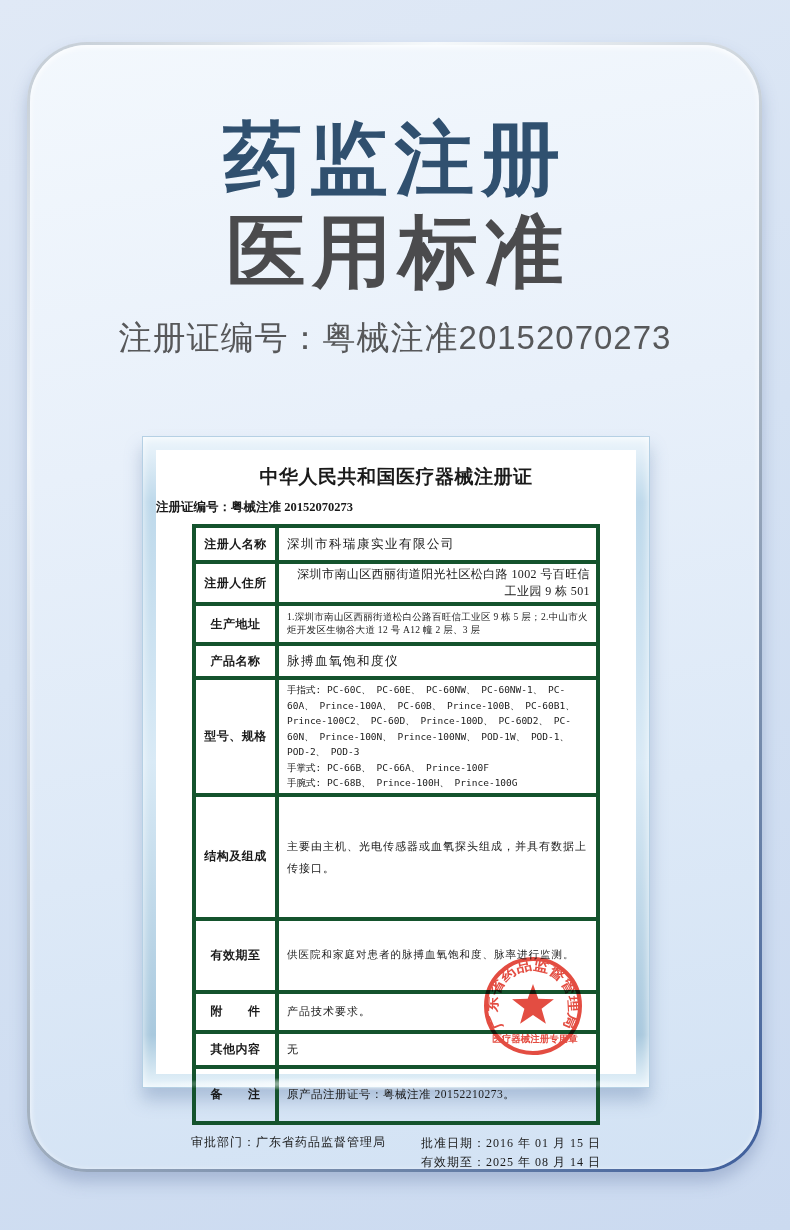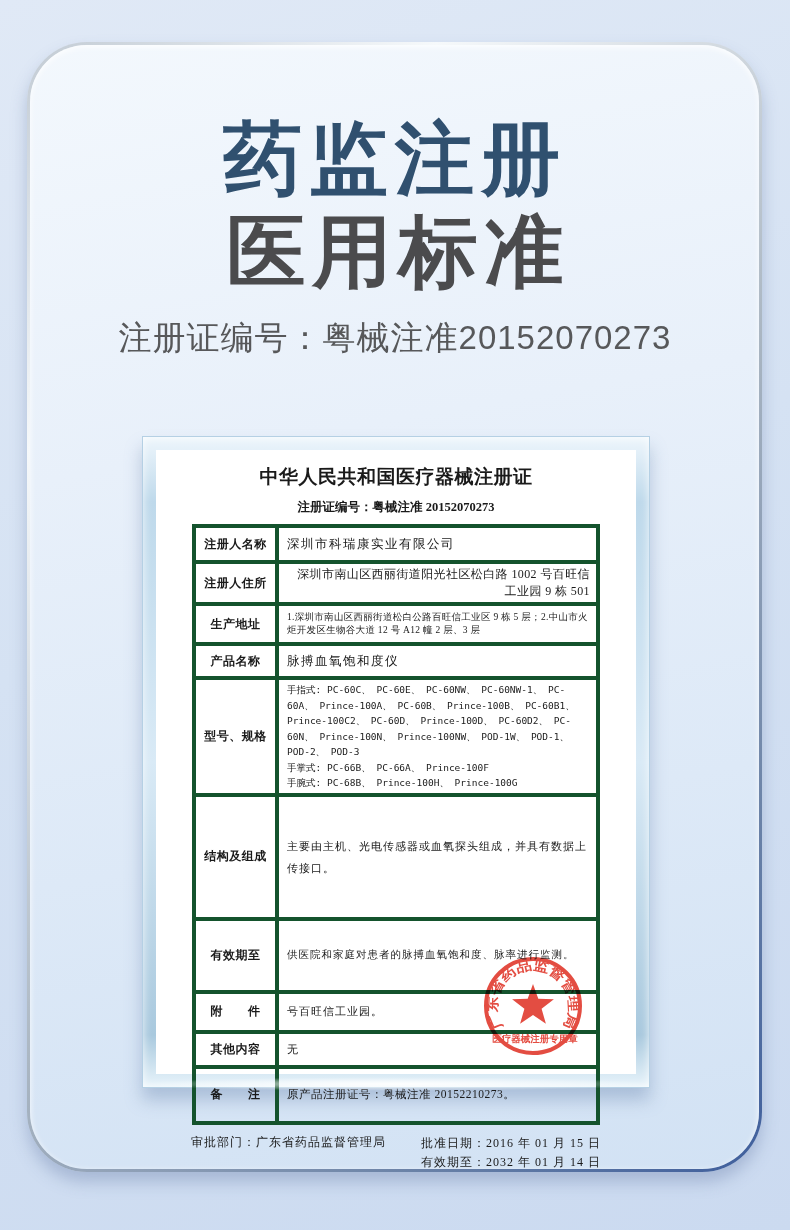--- a/index.html
+++ b/index.html
@@ -36,21 +36,21 @@
   }
   .cert-frame::after{ 
     content:"";position:absolute;left:-6px;right:-6px;bottom:-4px;height:14px;
     background:radial-gradient(ellipse at center,rgba(255,255,255,.95) 0%,rgba(255,255,255,0) 70%);
   }
   .paper{
     position:absolute;inset:13px;background:#ffffff;
     font-family:"Liberation Serif",serif;color:#1a1a1a;
   }
   .paper-title{margin:14px 0 0;text-align:center;font-size:19px;font-weight:bold;letter-spacing:.5px;}
-  .paper-regno{margin:9px 0 0;text-align:center;font-size:12.5px;font-weight:bold;}
+  .paper-regno{margin:9px 0 0;font-size:12.5px;font-weight:bold;}
   table.cert{border-collapse:collapse;margin:8px auto 0;width:408px;table-layout:fixed;}
   table.cert td{border:4px solid #14532d;vertical-align:middle;}
   td.lbl{width:75px;text-align:center;font-weight:bold;font-size:12px;letter-spacing:.5px;padding:0 2px;}
   td.val{padding:2px 6px 2px 8px;white-space:pre-line;word-break:break-word;}
   tr.r0 td{height:28px;} tr.r1 td{height:28px;} tr.r2 td{height:32px;}
   tr.r3 td{height:26px;} tr.r4 td{height:95px;} tr.r5 td{height:116px;}
   tr.r6 td{height:65px;} tr.r7 td{height:32px;margin-left:16px;} tr.r8 td{height:27px;}
   tr.r9 td{height:48px;}
   .v0{font-size:12.5px;letter-spacing:1.5px;}
   .v1{font-size:12px;letter-spacing:.4px;text-align:right;}
@@ -115,38 +115,38 @@
         <tr class="r5">
           <td class="lbl">结构及组成</td>
           <td class="val v5">主要由主机、光电传感器或血氧探头组成，并具有数据上传接口。</td>
         </tr>
         <tr class="r6">
           <td class="lbl">有效期至</td>
           <td class="val v6">供医院和家庭对患者的脉搏血氧饱和度、脉率进行监测。</td>
         </tr>
         <tr class="r7">
           <td class="lbl">附　　件</td>
-          <td class="val v7">号百旺信工业园。</td>
+          <td class="val v7">产品技术要求。</td>
         </tr>
         <tr class="r8">
           <td class="lbl">其他内容</td>
           <td class="val v8">无</td>
         </tr>
         <tr class="r9">
           <td class="lbl">备　　注</td>
           <td class="val v9">原产品注册证号：粤械注准 20152210273。</td>
         </tr>
       </tbody>
     </table>
 
     <div class="paper-footer">
       <div>审批部门：广东省药品监督管理局</div>
       <div class="pf-dates">
         <div>批准日期：2016 年 01 月 15 日</div>
-        <div>有效期至：2032 年 01 月 14 日</div>
+        <div>有效期至：2025 年 08 月 14 日</div>
       </div>
     </div>
   </div>
 </div>
 
 <svg class="stamp" viewBox="0 0 132 132" xmlns="http://www.w3.org/2000/svg">
   <circle cx="65" cy="64" r="47" fill="none" stroke="#e03427" stroke-width="4"></circle>
   <path id="ringPath" d="M 35.5 84.6 A 36 36 0 1 1 94.5 84.6" fill="none"></path>
   <text font-size="13" font-weight="bold" fill="#e03427" font-family="Liberation Serif, serif">
     <textPath href="#ringPath" startOffset="0" textLength="156" lengthAdjust="spacingAndGlyphs">广东省药品监督管理局</textPath>

